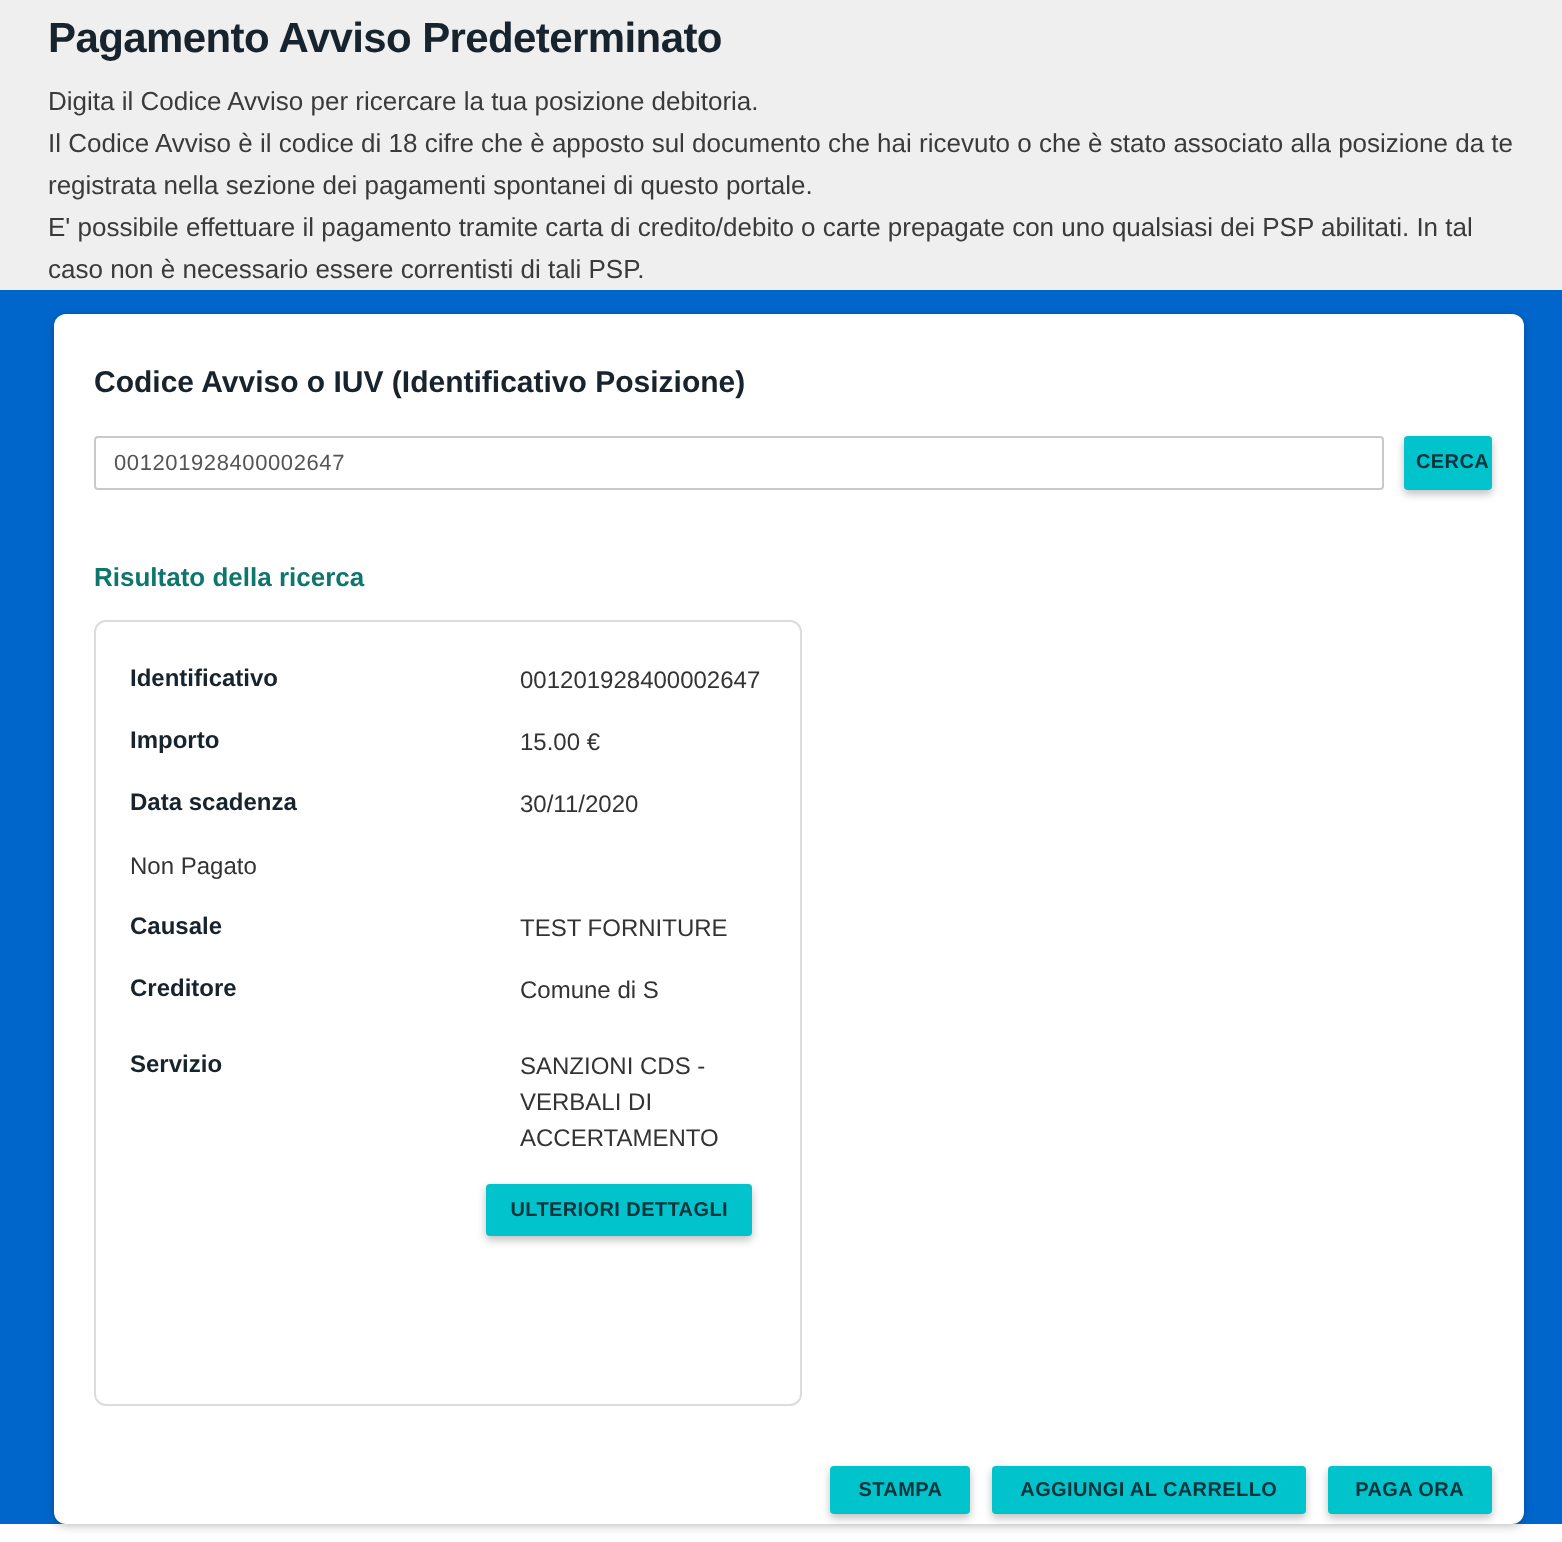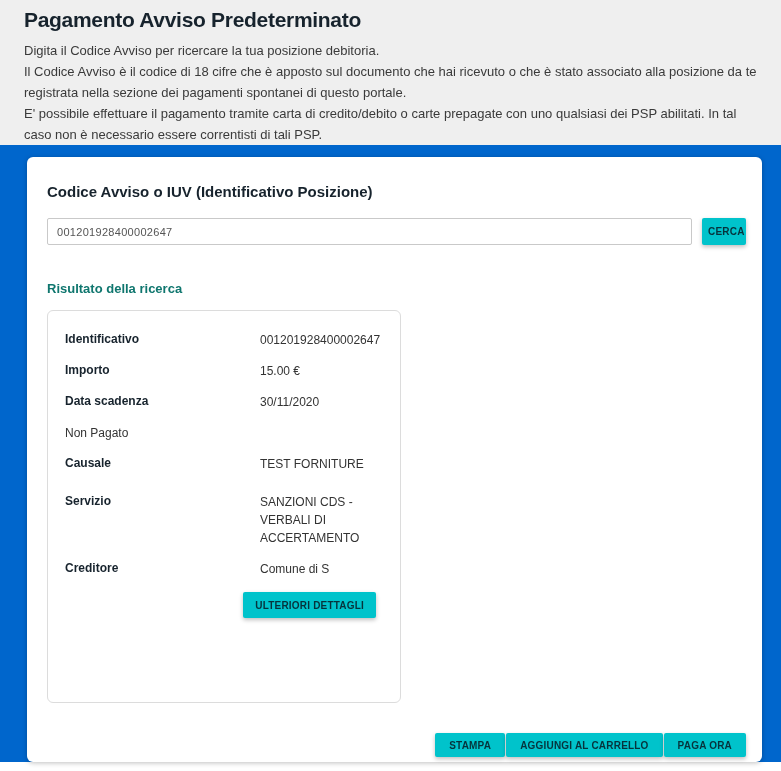--- a/index.html
+++ b/index.html
@@ -113,21 +113,21 @@
     display: block;
     margin: 14px 7px 0 auto;
     height: 26px;
     padding: 0 12px;
   }
   .actions-row {
     position: absolute;
     right: 16px;
     bottom: 5px;
     display: flex;
-    gap: 1px;
+    gap: 11px;
     margin-top: 20px;
   }
   .action-btn { height: 24px; padding: 0 14px; }
 </style>
 </head>
 <body>
 
 <div class="top-section">
   <h1 class="page-title">Pagamento Avviso Predeterminato</h1>
   <p class="page-desc">Digita il Codice Avviso per ricercare la tua posizione debitoria.</p>
@@ -166,28 +166,28 @@
 
       <div class="result-row">
         <div class="r-value">Non Pagato</div>
       </div>
 
       <div class="result-row">
         <div class="r-label">Causale</div>
         <div class="r-value">TEST FORNITURE</div>
       </div>
 
+      <div class="result-row">
+        <div class="r-label">Creditore</div>
+        <div class="r-value">Comune di S</div>
+      </div>
+
       <div class="result-row row-gap-top">
         <div class="r-label">Servizio</div>
         <div class="r-value">SANZIONI CDS - VERBALI DI ACCERTAMENTO</div>
-      </div>
-
-      <div class="result-row">
-        <div class="r-label">Creditore</div>
-        <div class="r-value">Comune di S</div>
       </div>
 
 
 
       <button class="btn-teal details-btn">ULTERIORI DETTAGLI</button>
     </div>
 
     <div class="actions-row">
       <button class="btn-teal action-btn">STAMPA</button>
       <button class="btn-teal action-btn">AGGIUNGI AL CARRELLO</button>

